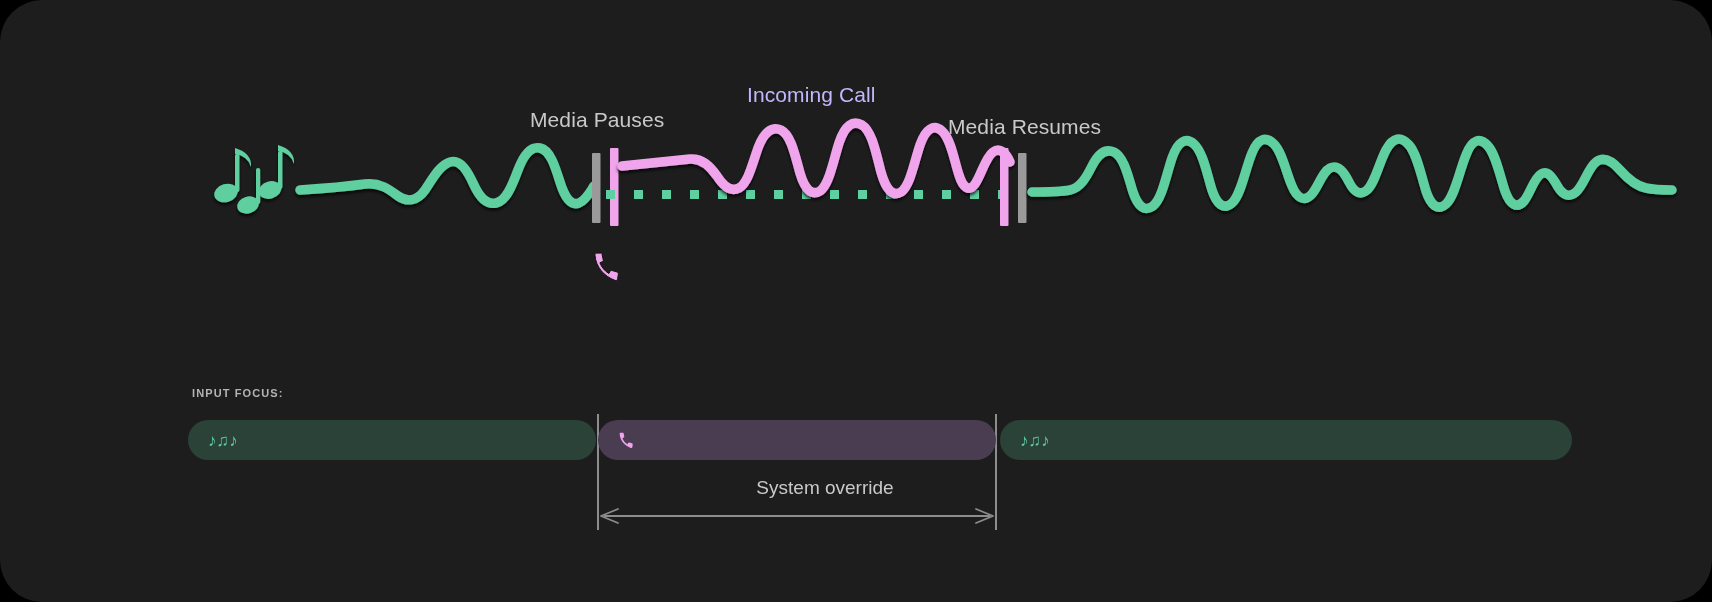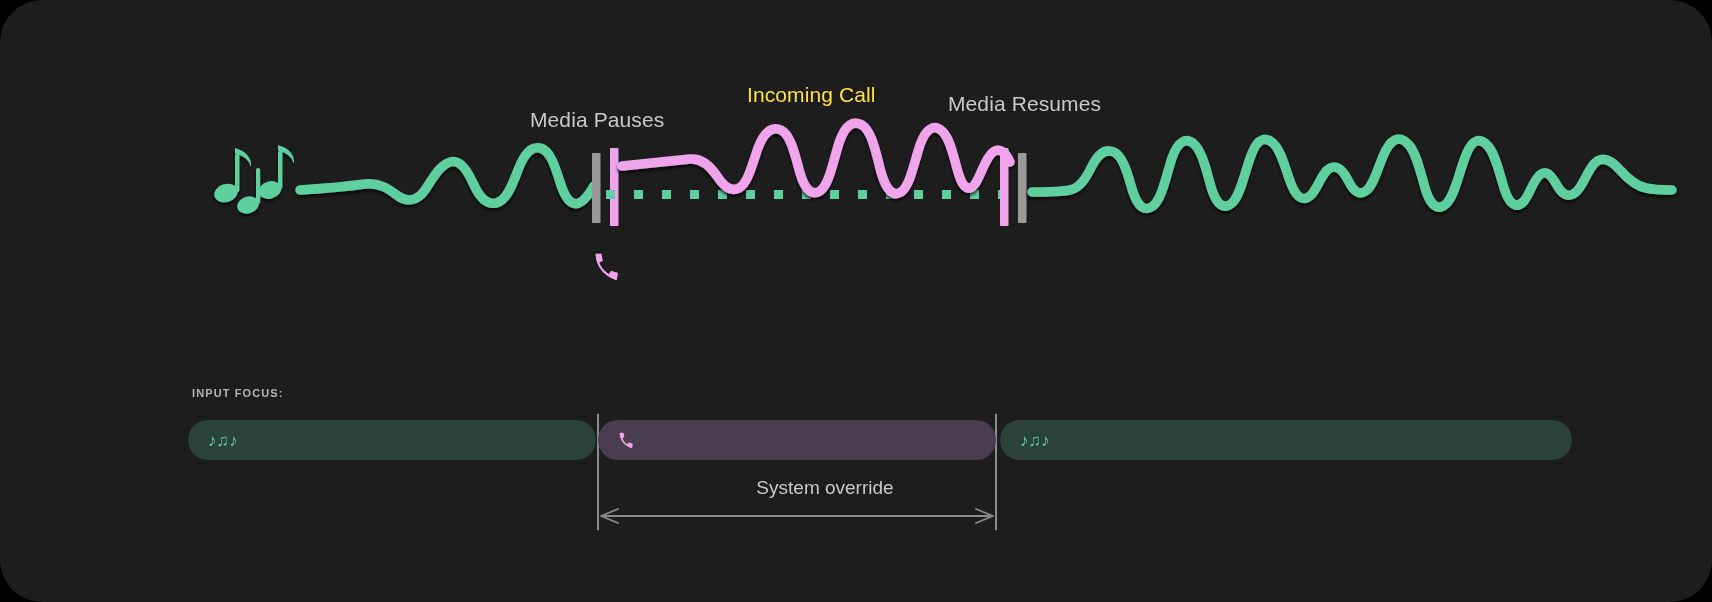--- a/index.html
+++ b/index.html
@@ -34,27 +34,27 @@
 
   .tl-label {
     position: absolute;
     font-size: 21px;
     font-weight: 400;
     color: #c9c9c9;
     white-space: nowrap;
     letter-spacing: .1px;
   }
   .tl-label.accent {
-    color: #fde047;
+    color: #c4b5fd;
     font-weight: 500;
   }
 
   #label-pauses  { left: 530px; top: 108px; }
   #label-call    { left: 747px; top: 83px;  }
-  #label-resumes { left: 948px; top: 92px; }
+  #label-resumes { left: 948px; top: 115px; }
 
   #tl-svg {
     position: absolute;
     left: 0; top: 0;
     width: 1712px;
     height: 330px;
     display: block;
   }
 
   

